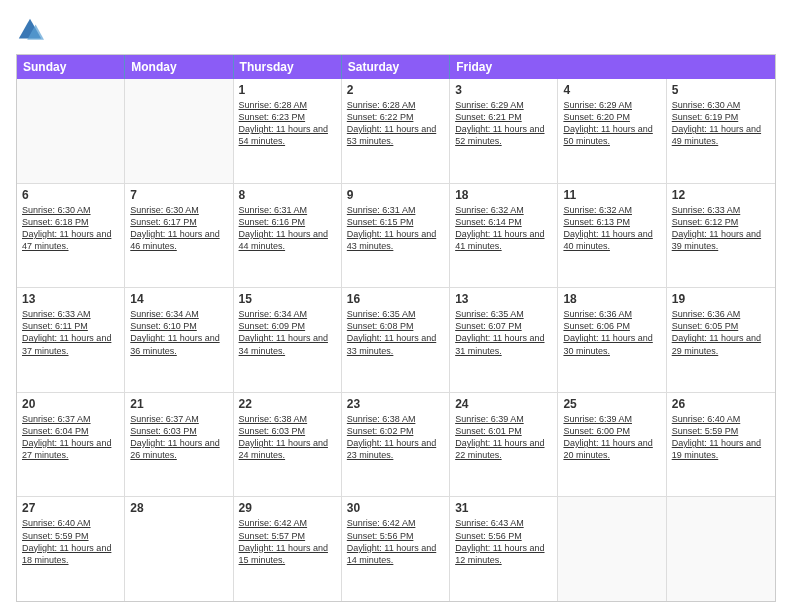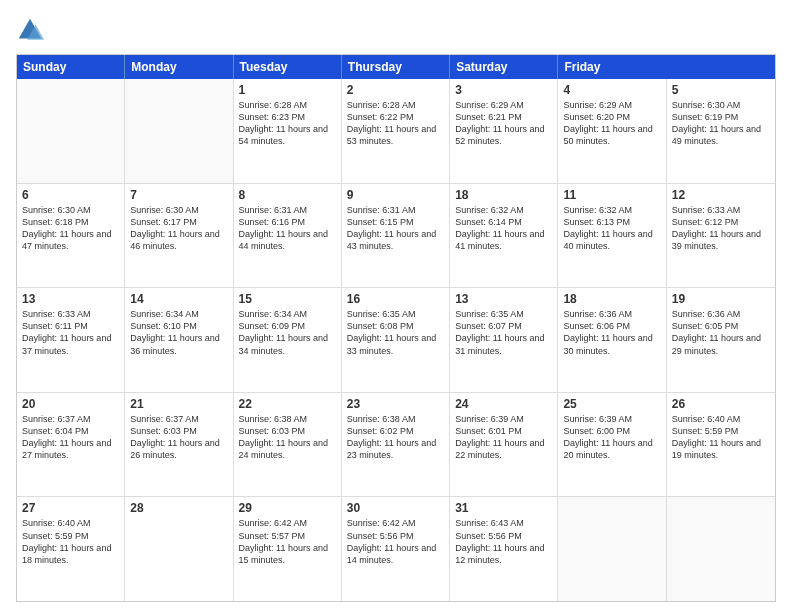--- a/index.html
+++ b/index.html
@@ -56,21 +56,21 @@
     }
     .calendar {
       flex: 1;
       display: flex;
       flex-direction: column;
       border: 1px solid #ccc;
     }
     .cal-header {
       display: grid;
       grid-template-columns: repeat(7, 1fr);
-      background: #1d4ed8;
+      background: #8b5cf6;
     }
     .cal-header-cell {
       color: #fff;
       font-size: 12px;
       font-weight: bold;
       padding: 5px 6px;
       border-right: 1px solid #5a90c8;
     }
     .cal-header-cell:last-child { border-right: none; }
     .cal-body {
@@ -99,20 +99,21 @@
     .day-num {
       font-size: 12px;
       font-weight: bold;
       color: #333;
       margin-bottom: 2px;
     }
     .cell-text {
       font-size: 9px;
       line-height: 1.35;
       color: #333;
+      text-decoration: underline;
     }
   </style>
 </head>
 <body>
 
 <div class="page">
   <div class="header">
     <div class="logo">
       <svg class="logo-icon" viewBox="0 0 40 40">
         <polygon points="20,4 36,32 4,32" fill="#3a78b5"></polygon>
@@ -126,21 +127,20 @@
     <div class="title-block">
       <div class="month-title"></div>
       <div class="location"></div>
     </div>
   </div>
 
   <div class="calendar">
     <div class="cal-header">
     <div class="cal-header-cell">Sunday</div>
         <div class="cal-header-cell">Monday</div>
-        <div class="cal-header-cell">Tuesday</div>
         <div class="cal-header-cell">Thursday</div>
         <div class="cal-header-cell">Saturday</div>
         <div class="cal-header-cell">Friday</div>
       </div>
     <div class="cal-body">
     <div class="cal-row">
           <div class="cal-cell empty"></div>
           <div class="cal-cell empty"></div>
           <div class="cal-cell">
             <div class="day-num">1</div>

